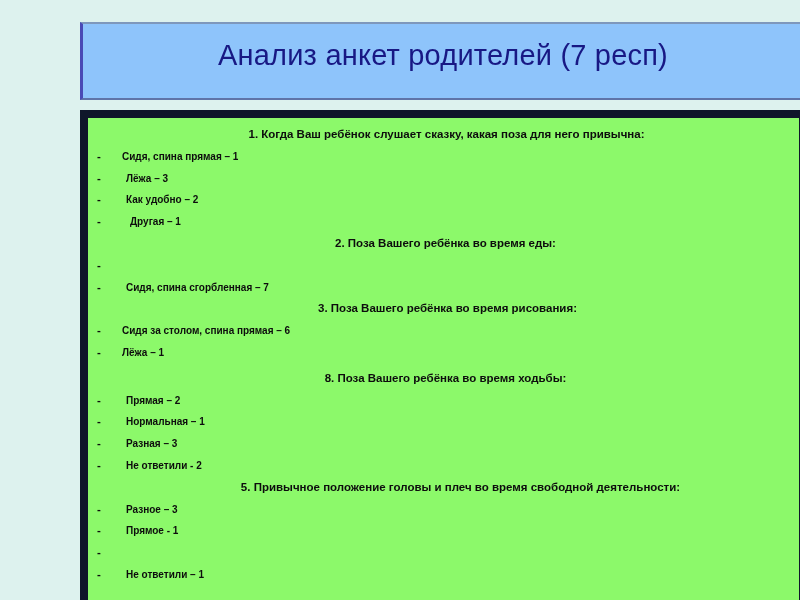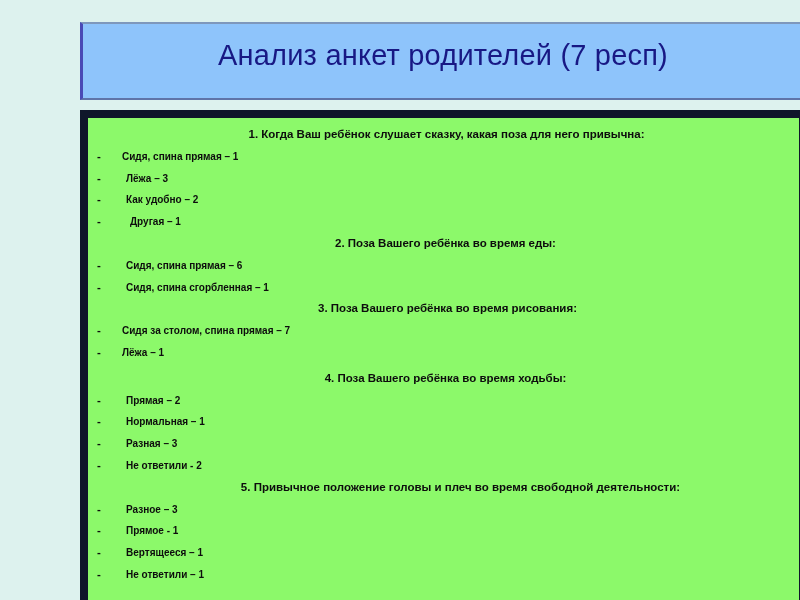--- a/index.html
+++ b/index.html
@@ -132,40 +132,39 @@
       <span class="bullet-text ind-2">Как удобно – 2</span>
     </div>
     <div class="bullet-row">
       <span class="bullet-dash">-</span>
       <span class="bullet-text ind-3">Другая – 1</span>
     </div>
 
     <div class="q-heading off2">2. Поза Вашего ребёнка во время еды:</div>
     <div class="bullet-row">
       <span class="bullet-dash">-</span>
-      <span class="bullet-text ind-2">Сидя, спина прямая – 6</span>
     </div>
     <div class="bullet-row">
       <span class="bullet-dash">-</span>
-      <span class="bullet-text ind-2">Сидя, спина сгорбленная – 1</span>
+      <span class="bullet-text ind-2">Сидя, спина сгорбленная – 7</span>
     </div>
 
     <div class="q-heading off3">3. Поза Вашего ребёнка во время рисования:</div>
     <div class="bullet-row">
       <span class="bullet-dash">-</span>
-      <span class="bullet-text ind-1">Сидя за столом, спина прямая – 7</span>
+      <span class="bullet-text ind-1">Сидя за столом, спина прямая – 6</span>
     </div>
     <div class="bullet-row">
       <span class="bullet-dash">-</span>
       <span class="bullet-text ind-1">Лёжа – 1</span>
     </div>
 
     <div class="spacer-sm"></div>
 
-    <div class="q-heading off4">4. Поза Вашего ребёнка во время ходьбы:</div>
+    <div class="q-heading off4">8. Поза Вашего ребёнка во время ходьбы:</div>
     <div class="bullet-row">
       <span class="bullet-dash">-</span>
       <span class="bullet-text ind-2">Прямая – 2</span>
     </div>
     <div class="bullet-row">
       <span class="bullet-dash">-</span>
       <span class="bullet-text ind-2">Нормальная – 1</span>
     </div>
     <div class="bullet-row">
       <span class="bullet-dash">-</span>
@@ -180,21 +179,20 @@
     <div class="bullet-row">
       <span class="bullet-dash">-</span>
       <span class="bullet-text ind-2">Разное – 3</span>
     </div>
     <div class="bullet-row">
       <span class="bullet-dash">-</span>
       <span class="bullet-text ind-2">Прямое - 1</span>
     </div>
     <div class="bullet-row">
       <span class="bullet-dash">-</span>
-      <span class="bullet-text ind-2">Вертящееся – 1</span>
     </div>
     <div class="bullet-row">
       <span class="bullet-dash">-</span>
       <span class="bullet-text ind-2">Не ответили – 1</span>
     </div>
 
   </div>
 </div>
 
 </body></html>

